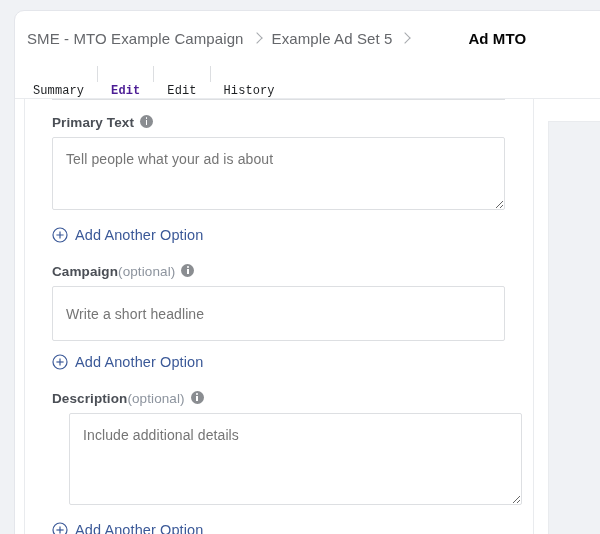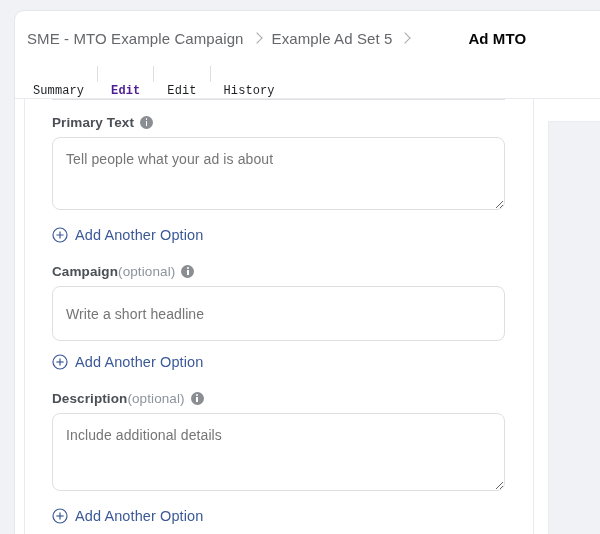--- a/index.html
+++ b/index.html
@@ -148,21 +148,20 @@
     background: #dddfe2;
   }
 
   .form-inner {
     padding: 16px 28px 0 27px;
   }
 
   
   .field-label {
     display: flex;
-    align-items: center;
     font-size: 13.5px;
     color: #4b4f56;
     font-weight: bold;
     letter-spacing: 0.1px;
     margin-bottom: 7px;
   }
   .field-label .optional {
     font-weight: normal;
     color: #8d949e;
   }
@@ -192,34 +191,34 @@
     position: absolute;
     left: 5.6px;
     top: 5.3px;
     width: 1.8px;
     height: 5.2px;
     background: #ffffff;
   }
 
   .text-box {
     border: 1px solid #dddfe2;
-    border-radius: 8px;
+    border-radius: 2px;
     background: #ffffff;
     box-sizing: border-box;
     font-family: "Liberation Sans", sans-serif;
     font-size: 14px;
     color: #8d949e;
     padding: 12px 13px;
     width: 100%;
     line-height: 18px;
     letter-spacing: 0.1px;
   }
   .text-box.multiline { height: 73px; }
   .text-box.single { height: 55px; padding-top: 10px; padding-bottom: 10px; }
-  .text-box.tall { height: 78px; }
+  .text-box.tall { height: 92px; margin-left: 17px; }
 
   
   .add-option {
     display: flex;
     align-items: center;
     margin: 13px 0 21px 0;
     cursor: pointer;
     width: max-content;
   }
   .plus-icon {

